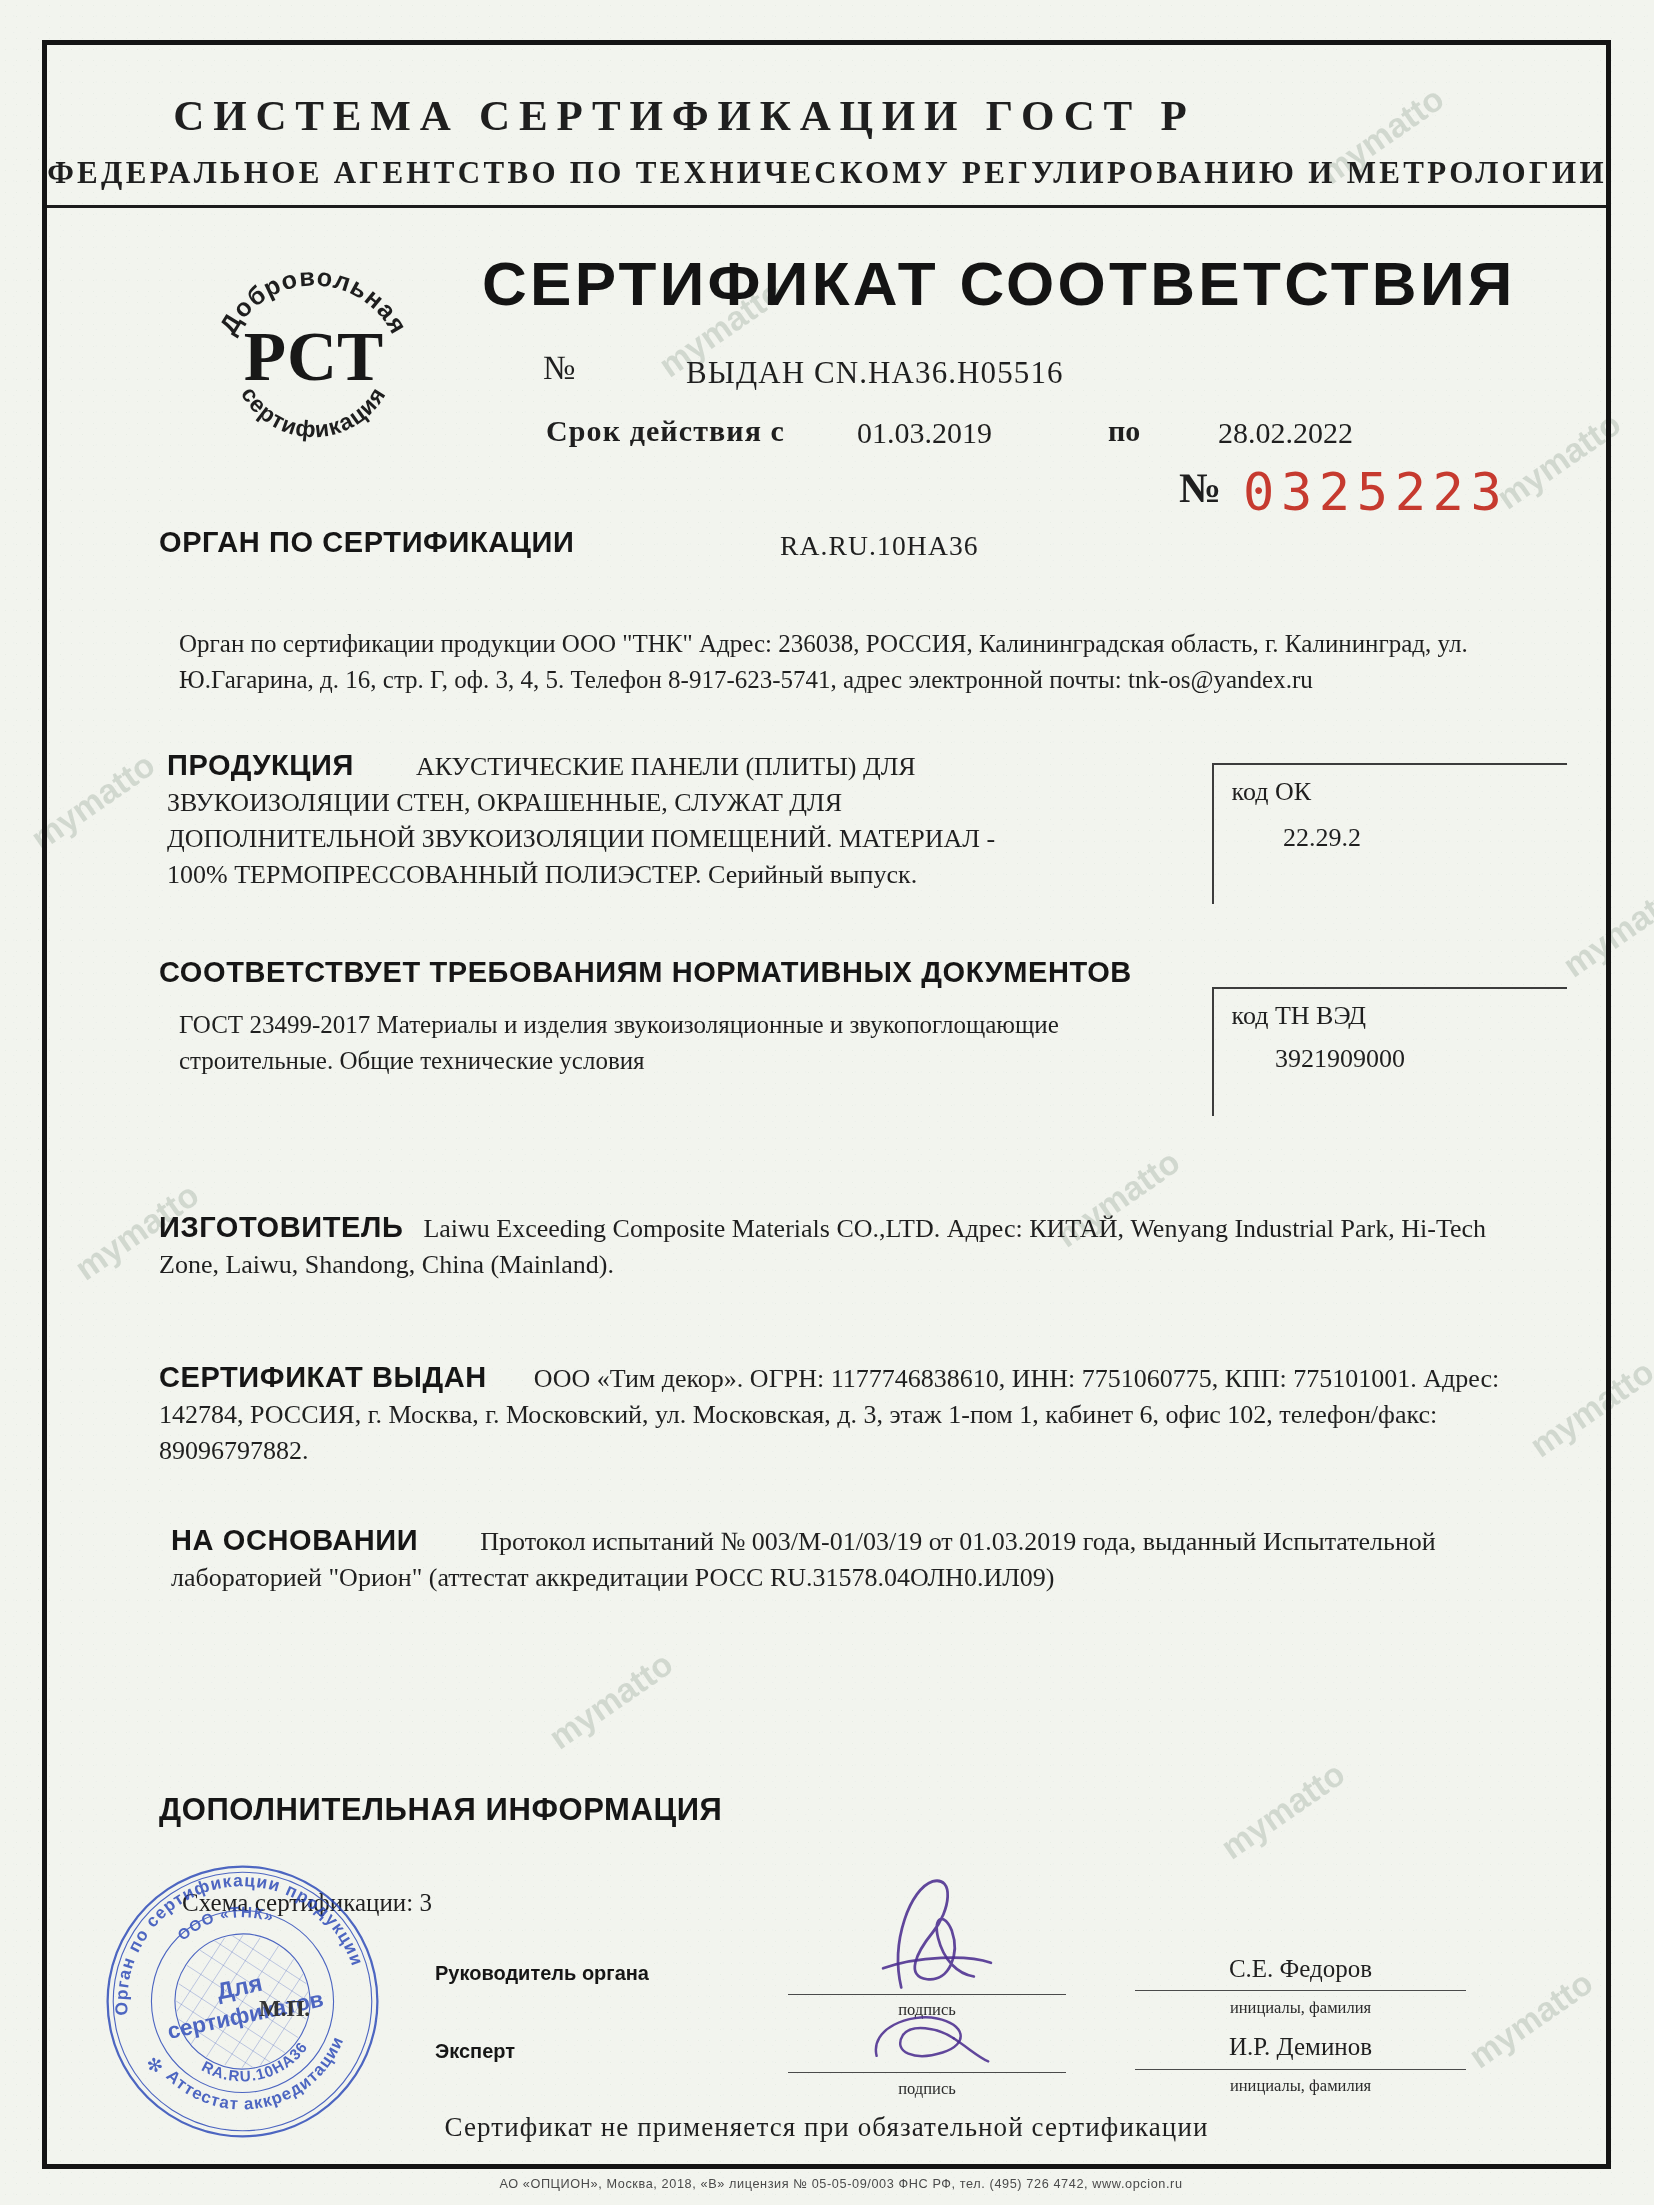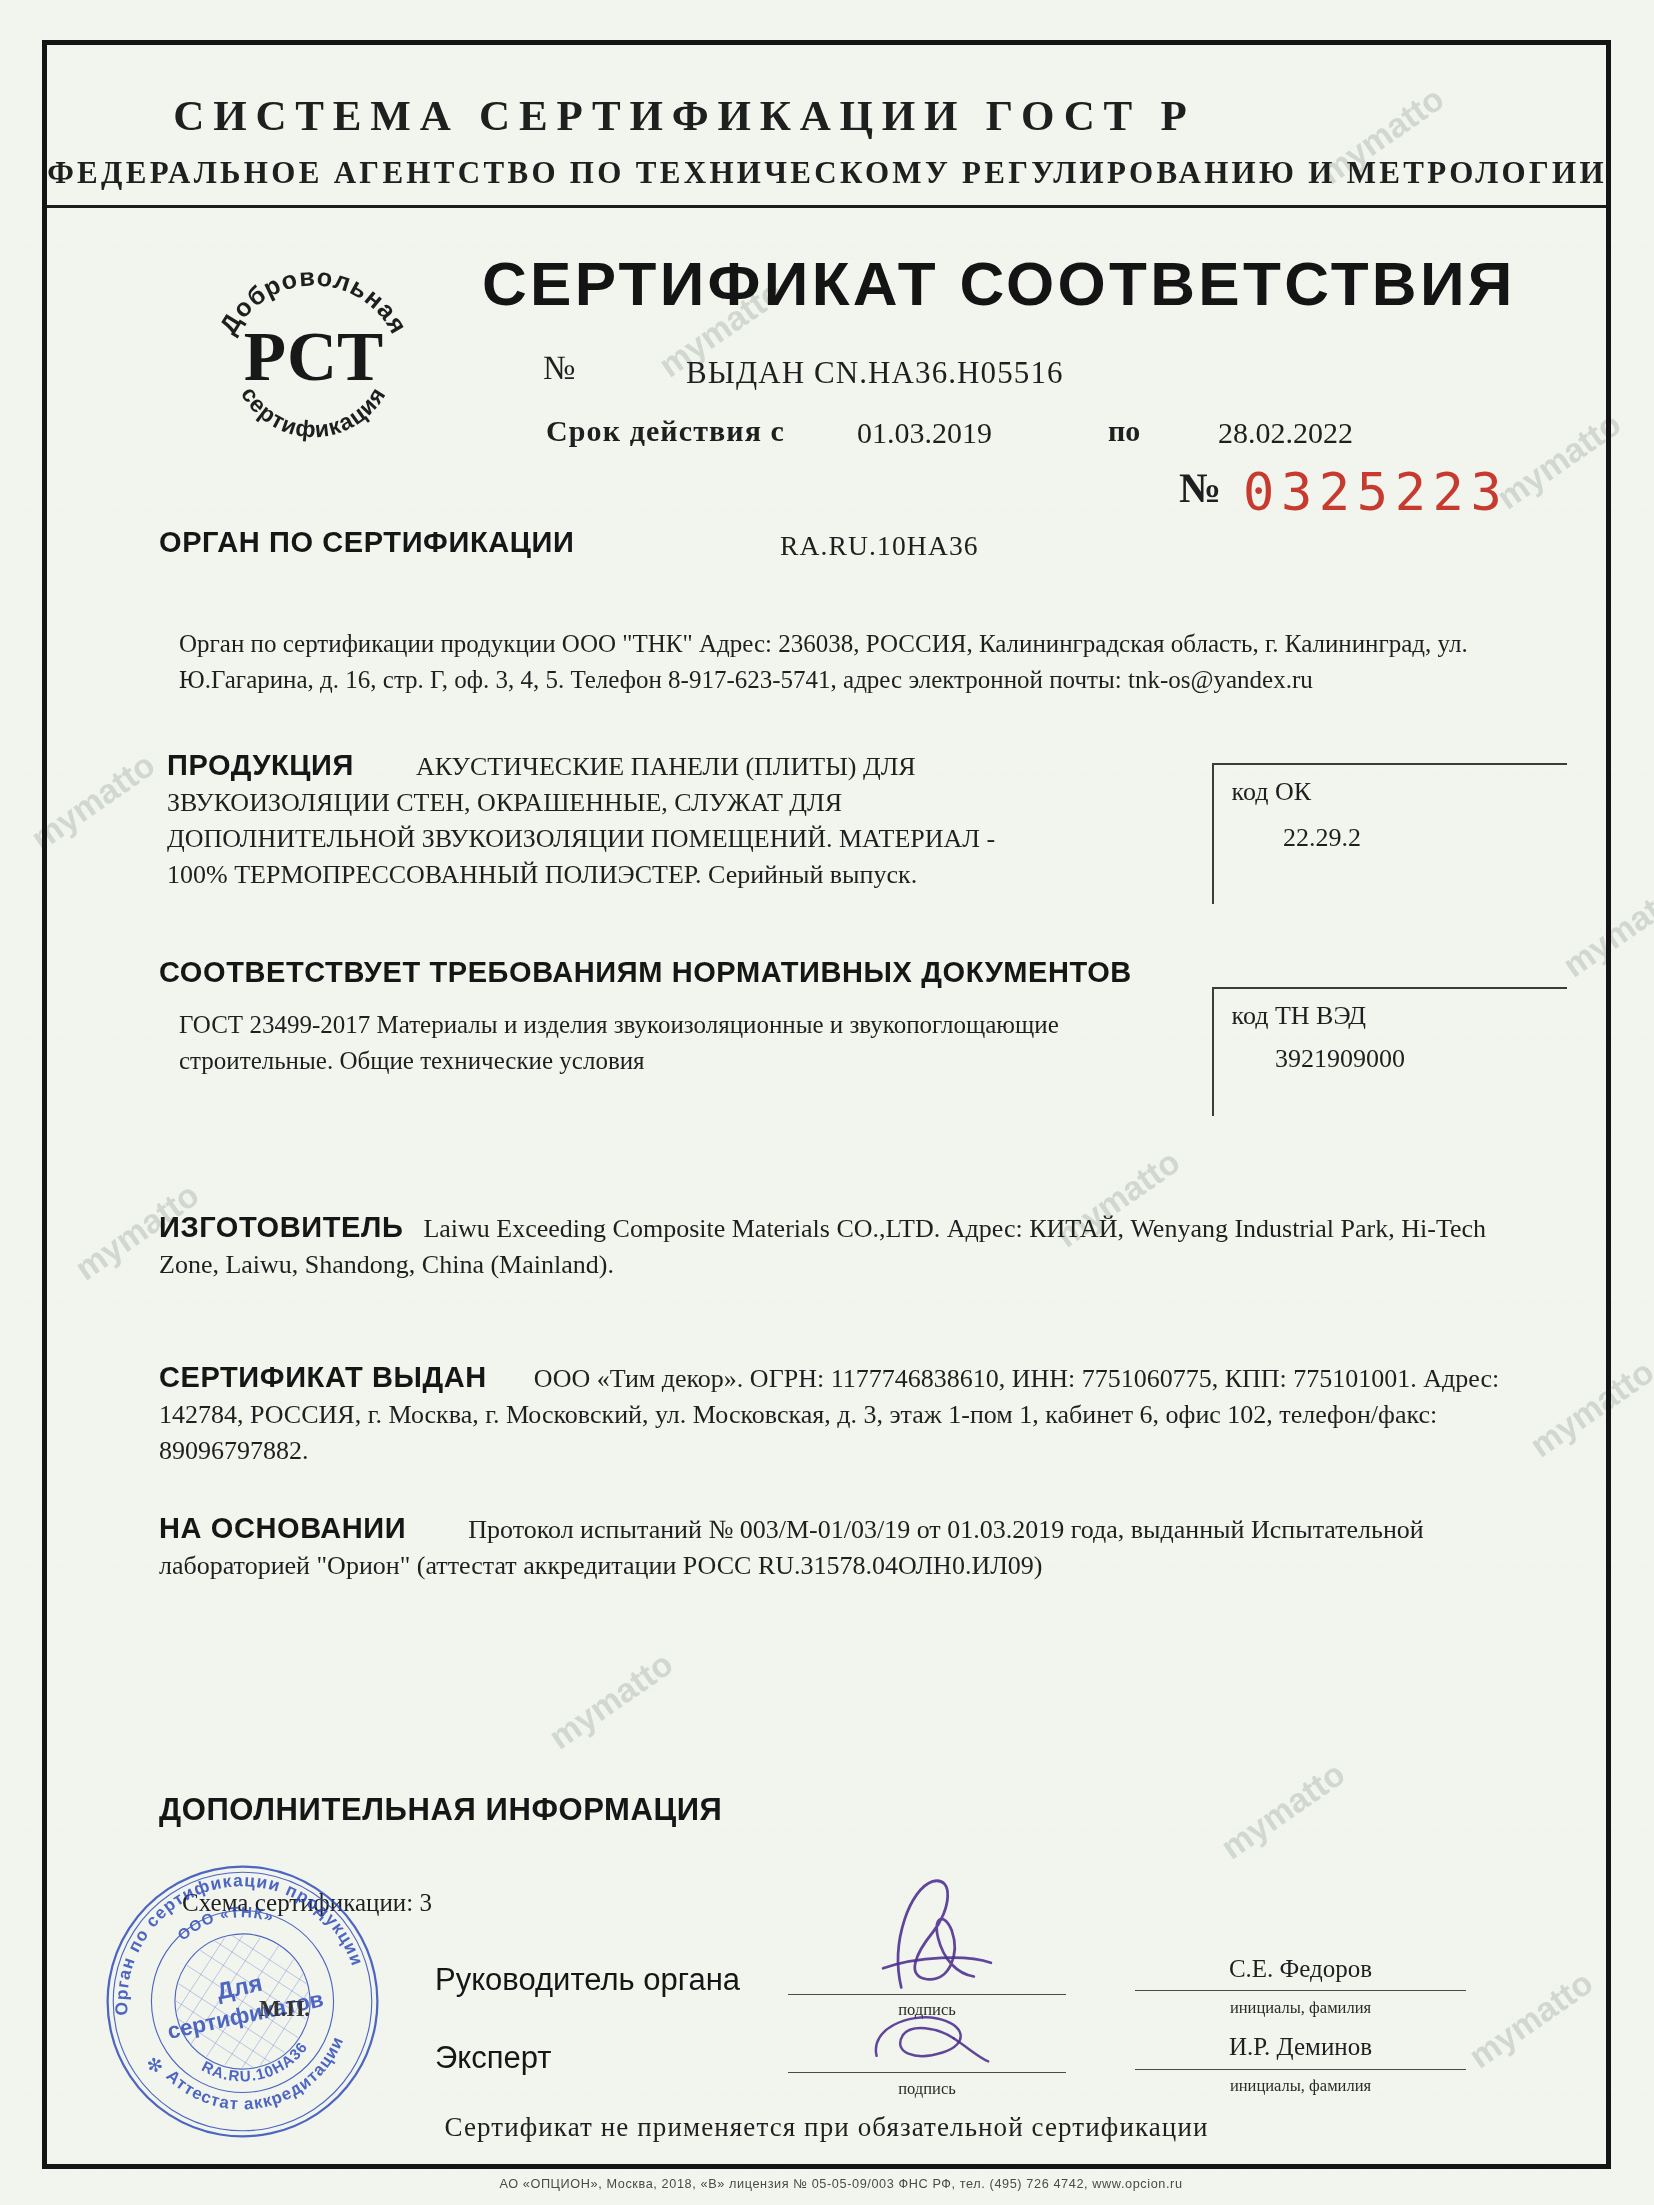--- a/index.html
+++ b/index.html
@@ -68,21 +68,21 @@
   .manufacturer-para{left:159px;top:1207px;width:1383px;}
   .manufacturer-para .inline-heading{margin-right:20px;}
   .issued-para{left:159px;top:1357px;width:1389px;}
   .issued-para .inline-heading{margin-right:47px;}
   .basis-para{left:159px;top:1508px;width:1334px;}
   .basis-para .inline-heading{margin-right:62px;}
 
   .additional-heading{left:159px;top:1792px;font-size:31px;}
   .scheme-text{left:182px;top:1889px;font-size:25px;}
 
-  .sig-role{font-family:"Liberation Sans",sans-serif;font-weight:normal;font-size:31px;color:#161616;}
+  .sig-role{font-family:"Liberation Sans",sans-serif;font-weight:bold;font-size:20px;color:#161616;}
   .role-head{left:435px;top:1962px;}
   .role-expert{left:435px;top:2040px;}
   .sig-line{height:0;border-bottom:1.7px solid #4a4a4a;}
   .sign-line-1{left:788px;top:1994px;width:278px;}
   .sign-line-2{left:788px;top:2072px;width:278px;}
   .name-line-1{left:1135px;top:1990px;width:331px;}
   .name-line-2{left:1135px;top:2069px;width:331px;}
   .sig-caption{font-size:16.5px;color:#2a2a2a;text-align:center;}
   .caption-sign-1{left:788px;top:2000px;width:278px;}
   .caption-sign-2{left:788px;top:2079px;width:278px;}
@@ -179,21 +179,21 @@
   </div>
 
   <p class="abs serif para manufacturer-para" style="margin:0;">
     <span class="inline-heading">ИЗГОТОВИТЕЛЬ</span><span>Laiwu Exceeding Composite Materials CO.,LTD. Адрес: КИТАЙ, Wenyang Industrial Park, Hi-Tech Zone, Laiwu, Shandong, China (Mainland).</span>
   </p>
 
   <p class="abs serif para issued-para" style="margin:0;">
     <span class="inline-heading">СЕРТИФИКАТ ВЫДАН</span><span>ООО «Тим декор». ОГРН: 1177746838610, ИНН: 7751060775, КПП: 775101001. Адрес: 142784, РОССИЯ, г. Москва, г. Московский, ул. Московская, д. 3, этаж 1-пом 1, кабинет 6, офис 102, телефон/факс: 89096797882.</span>
   </p>
 
-  <p class="abs serif para basis-para" style="margin:0;">
+  <p class="abs serif para basis-para" style="margin:12px;">
     <span class="inline-heading">НА ОСНОВАНИИ</span><span>Протокол испытаний № 003/М-01/03/19 от 01.03.2019 года, выданный Испытательной лабораторией "Орион" (аттестат аккредитации РОСС RU.31578.04ОЛН0.ИЛ09)</span>
   </p>
 
   <div class="abs section-heading additional-heading">ДОПОЛНИТЕЛЬНАЯ ИНФОРМАЦИЯ</div>
   <div class="abs serif scheme-text">Схема сертификации: 3</div>
 
   <div class="abs stamp-wrap">
     <svg width="281" height="281" viewBox="0 0 500 500">
       <defs>
         <path id="stampOuterTop" d="M 45 250 A 205 205 0 0 1 455 250" fill="none"></path>

